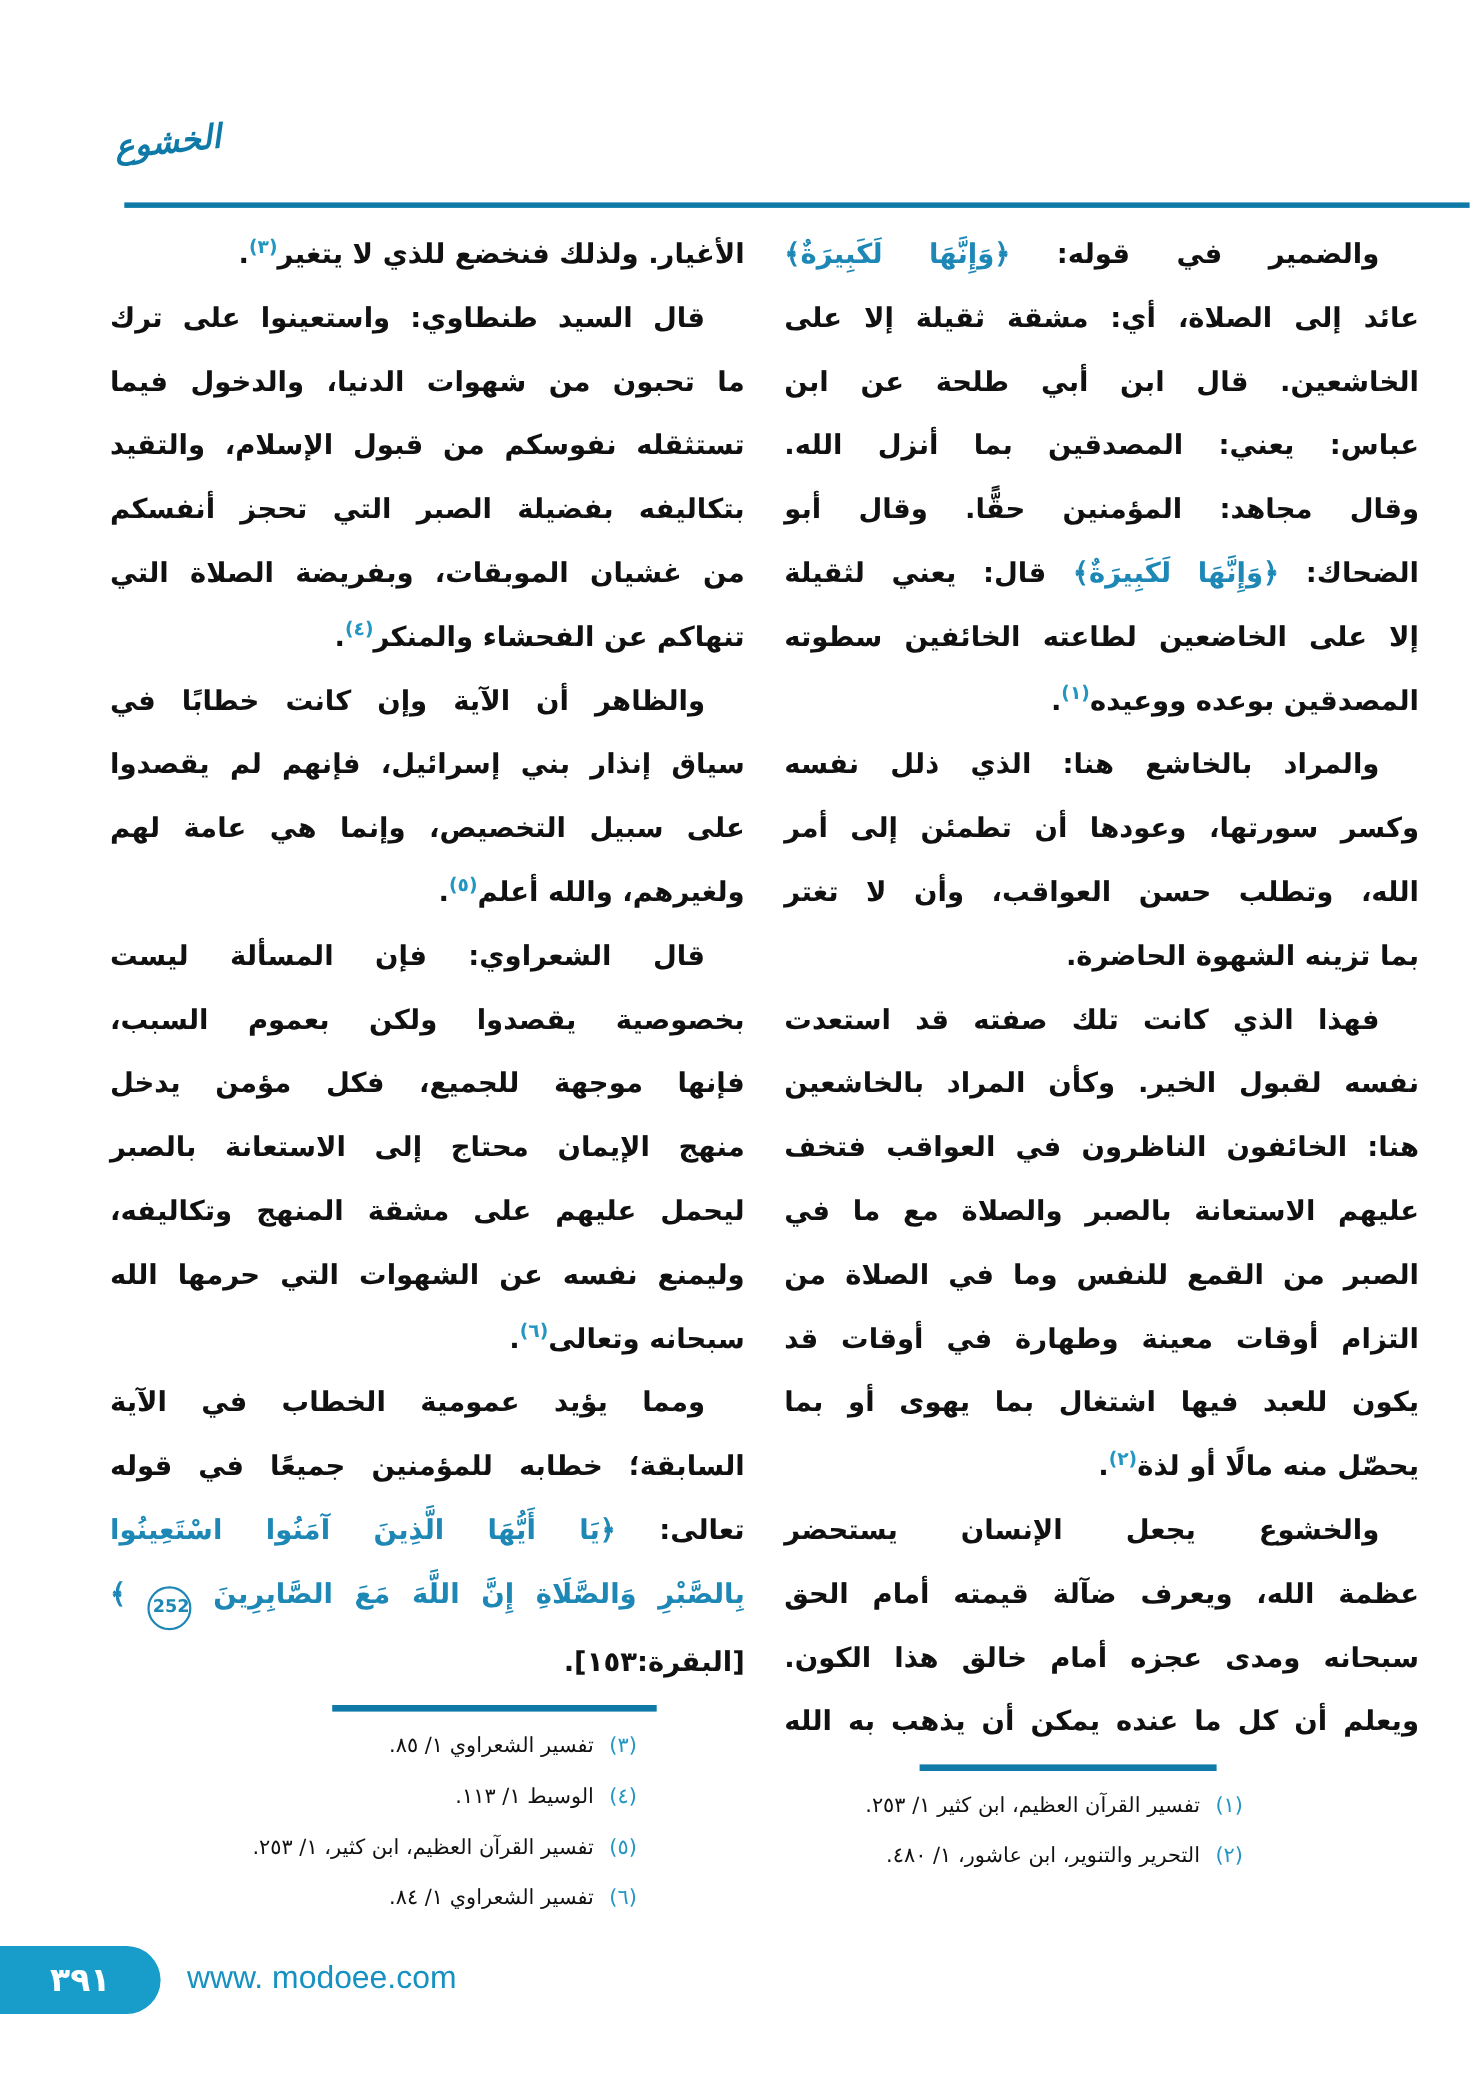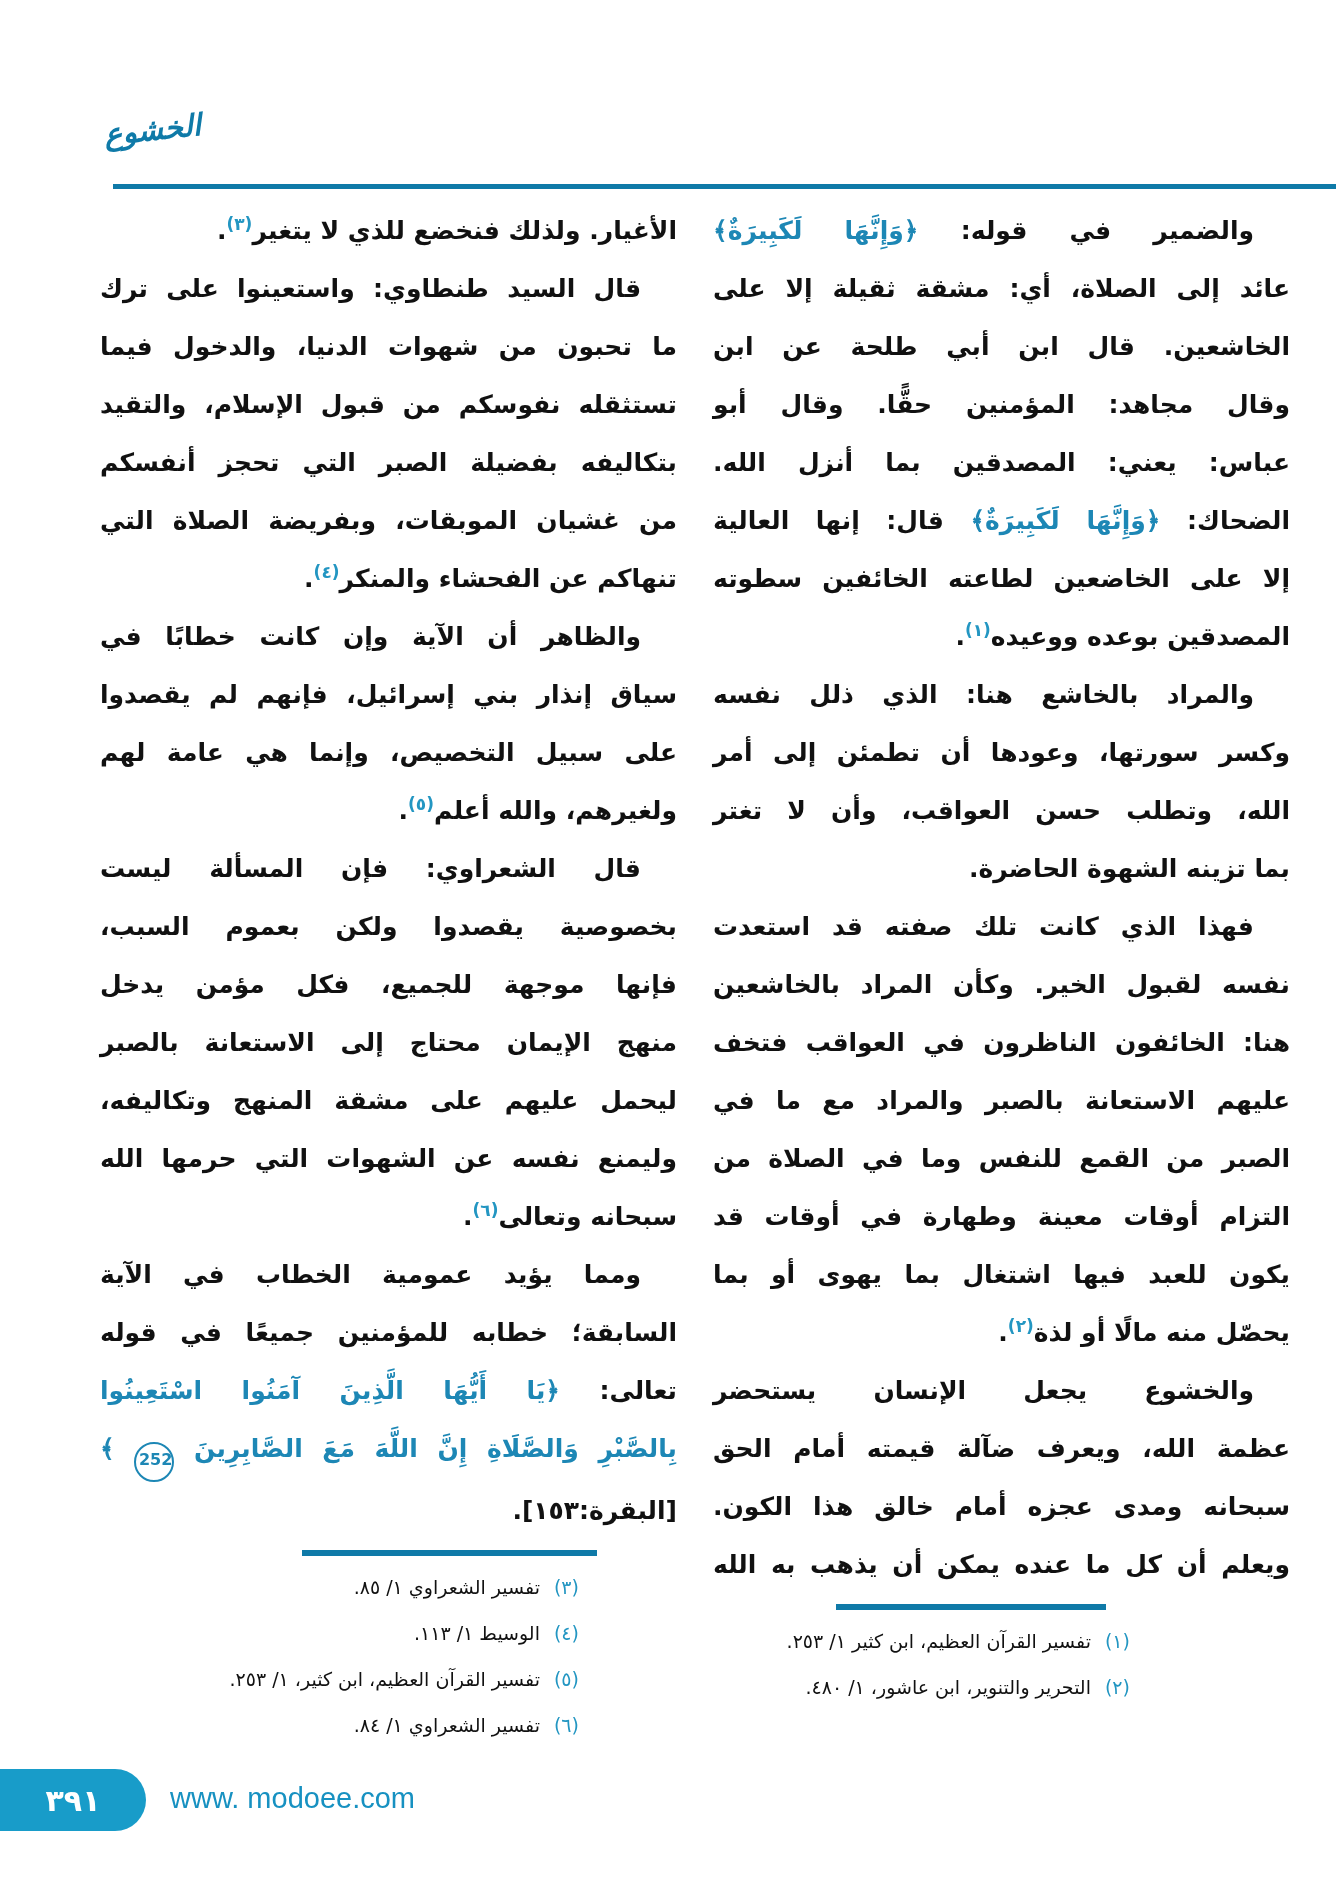--- a/index.html
+++ b/index.html
@@ -130,33 +130,33 @@
   <div class="logo">الخشوع</div>
   <div class="top-rule"></div>
 
   <div class="columns">
 
     <div class="col col-right">
       <div class="body-text">
           <div class="line first"><span>والضمير في قوله: </span><span class="quran">﴿وَإِنَّهَا لَكَبِيرَةٌ﴾</span></div>
           <div class="line"><span>عائد إلى الصلاة، أي: مشقة ثقيلة إلا على</span></div>
           <div class="line"><span>الخاشعين. قال ابن أبي طلحة عن ابن</span></div>
+          <div class="line"><span>عباس: يعني: المصدقين بما أنزل الله.</span></div>
           <div class="line"><span>وقال مجاهد: المؤمنين حقًّا. وقال أبو</span></div>
-          <div class="line"><span>عباس: يعني: المصدقين بما أنزل الله.</span></div>
-          <div class="line"><span>الضحاك: </span><span class="quran">﴿وَإِنَّهَا لَكَبِيرَةٌ﴾</span><span> قال: إنها العالية</span></div>
+          <div class="line"><span>الضحاك: </span><span class="quran">﴿وَإِنَّهَا لَكَبِيرَةٌ﴾</span><span> قال: يعني لثقيلة</span></div>
           <div class="line"><span>إلا على الخاضعين لطاعته الخائفين سطوته</span></div>
           <div class="line last"><span>المصدقين بوعده ووعيده</span><span class="fnref">(١)</span><span>.</span></div>
           <div class="line first"><span>والمراد بالخاشع هنا: الذي ذلل نفسه</span></div>
           <div class="line"><span>وكسر سورتها، وعودها أن تطمئن إلى أمر</span></div>
           <div class="line"><span>الله، وتطلب حسن العواقب، وأن لا تغتر</span></div>
           <div class="line last"><span>بما تزينه الشهوة الحاضرة.</span></div>
           <div class="line first"><span>فهذا الذي كانت تلك صفته قد استعدت</span></div>
           <div class="line"><span>نفسه لقبول الخير. وكأن المراد بالخاشعين</span></div>
           <div class="line"><span>هنا: الخائفون الناظرون في العواقب فتخف</span></div>
-          <div class="line"><span>عليهم الاستعانة بالصبر والمراد مع ما في</span></div>
+          <div class="line"><span>عليهم الاستعانة بالصبر والصلاة مع ما في</span></div>
           <div class="line"><span>الصبر من القمع للنفس وما في الصلاة من</span></div>
           <div class="line"><span>التزام أوقات معينة وطهارة في أوقات قد</span></div>
           <div class="line"><span>يكون للعبد فيها اشتغال بما يهوى أو بما</span></div>
           <div class="line last"><span>يحصّل منه مالًا أو لذة</span><span class="fnref">(٢)</span><span>.</span></div>
           <div class="line first"><span>والخشوع يجعل الإنسان يستحضر</span></div>
           <div class="line"><span>عظمة الله، ويعرف ضآلة قيمته أمام الحق</span></div>
           <div class="line"><span>سبحانه ومدى عجزه أمام خالق هذا الكون.</span></div>
           <div class="line"><span>ويعلم أن كل ما عنده يمكن أن يذهب به الله</span></div>
         </div>
       <div class="fnrule"></div>

